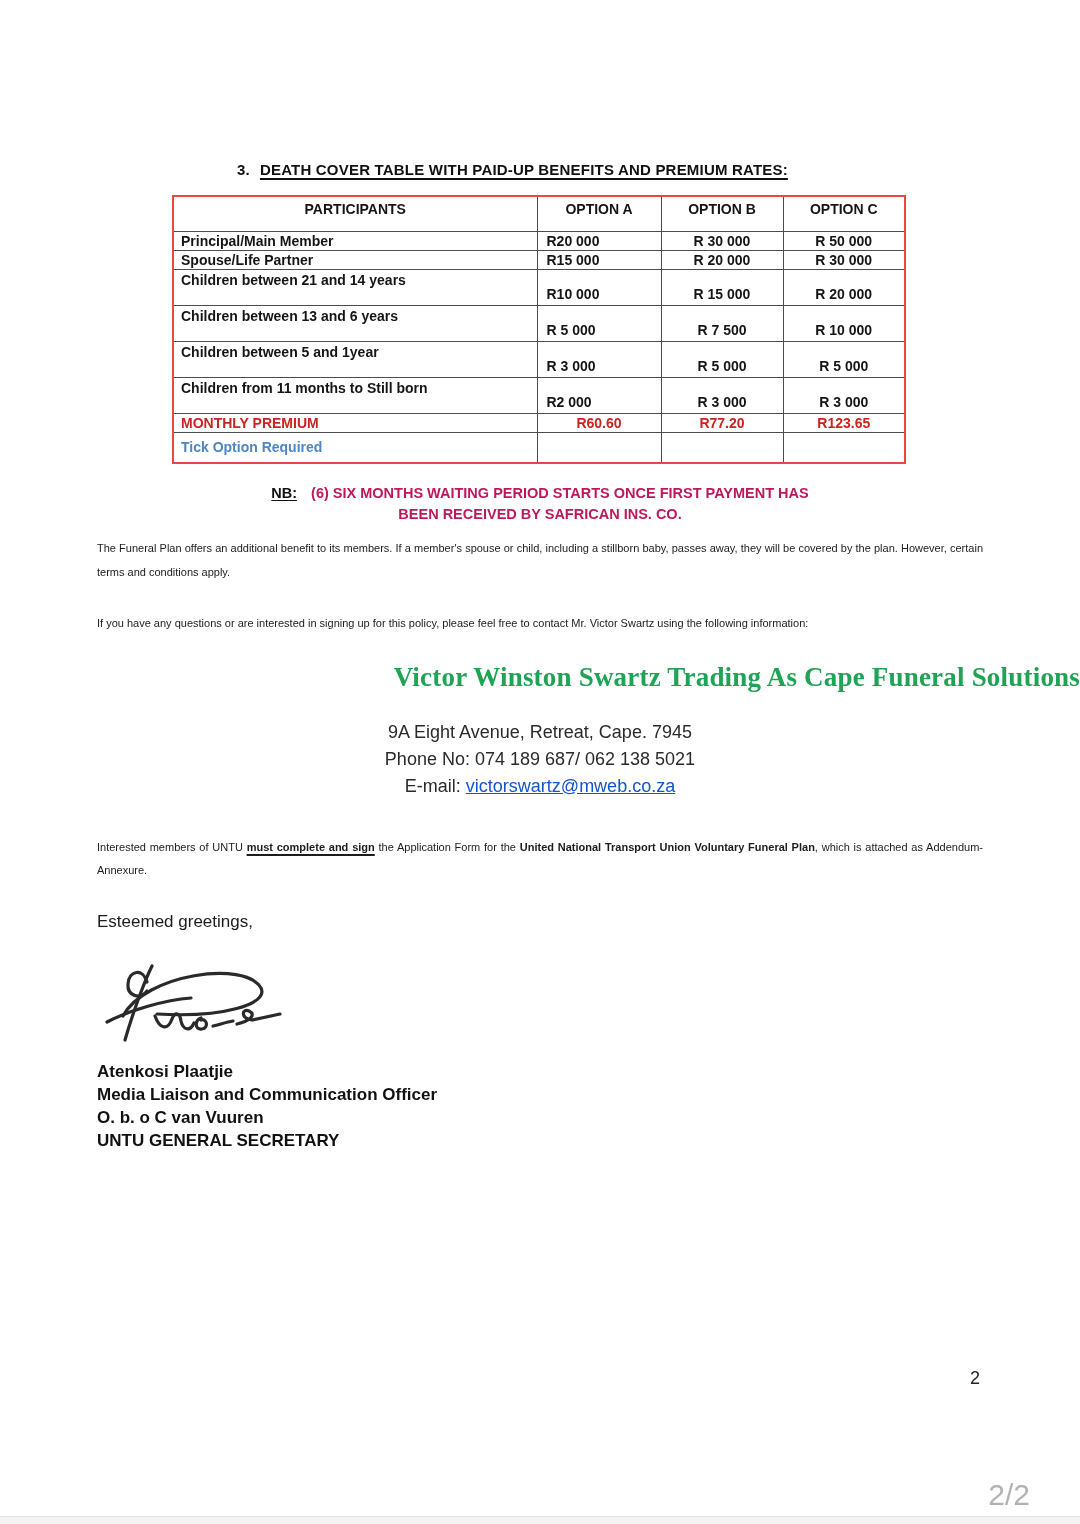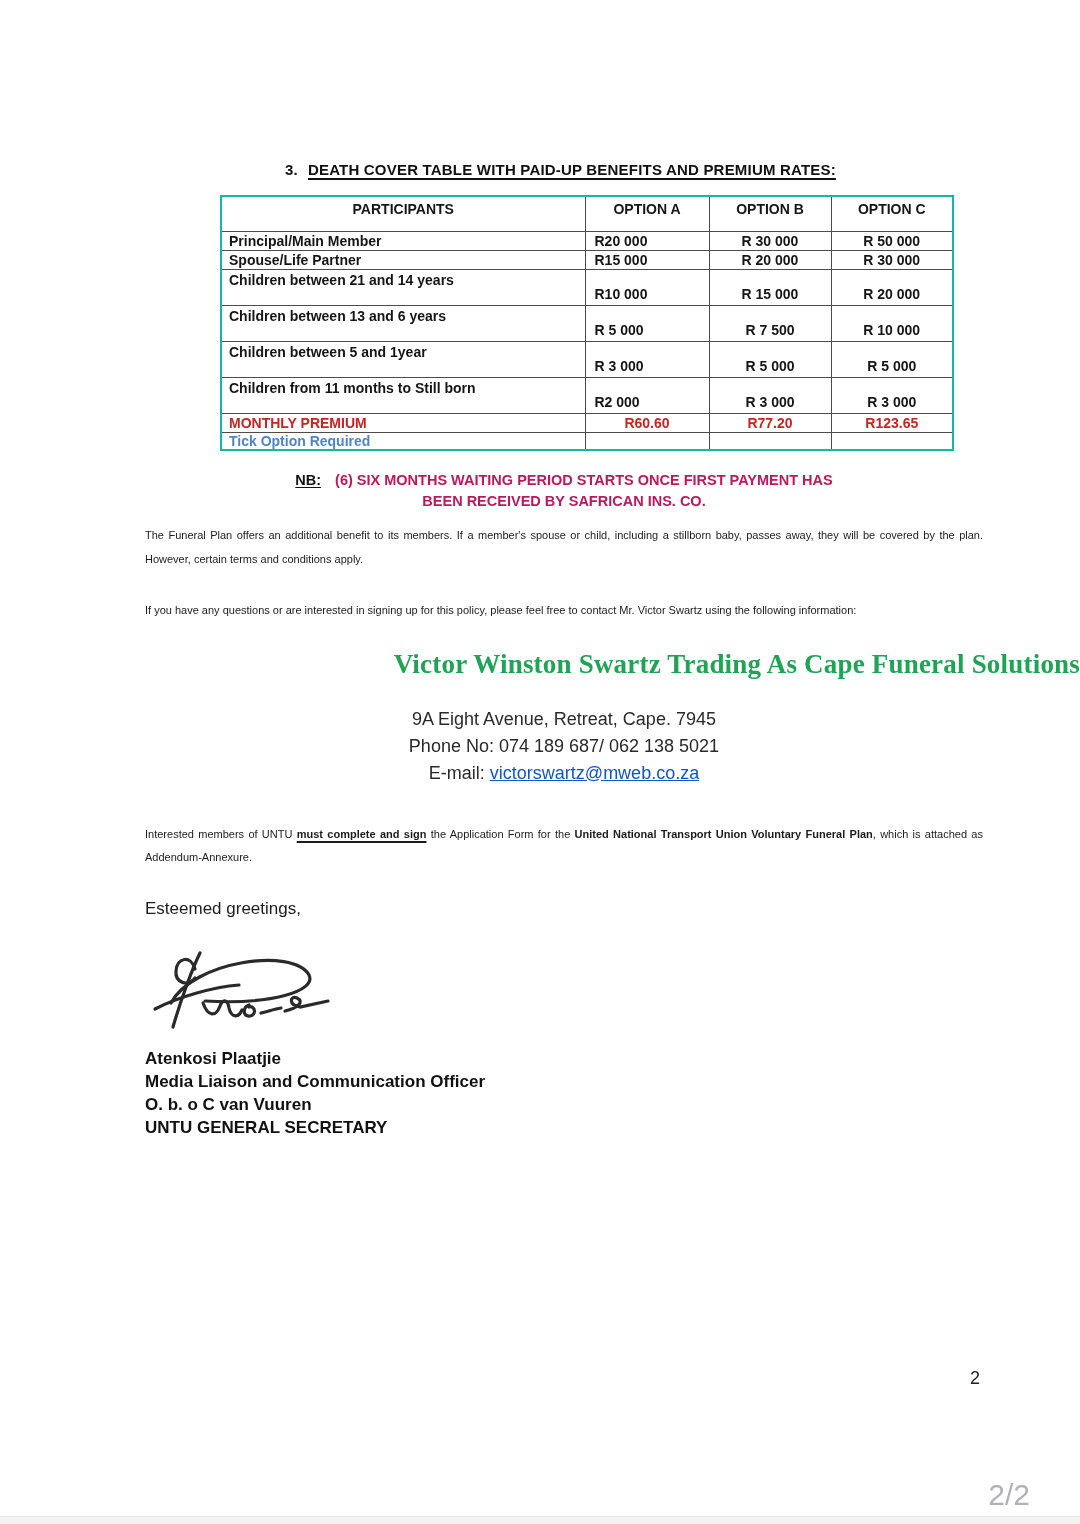--- a/index.html
+++ b/index.html
@@ -5,42 +5,41 @@
   * { margin: 0; padding: 0; box-sizing: border-box; }
   html, body { background: #ffffff; }
   .page {
     position: relative;
     width: 1080px;
     height: 1524px;
     background: #ffffff;
     font-family: "Liberation Sans", sans-serif;
     color: #1c1c1c;
     overflow: hidden;
-    padding-left: 48px;
   }
   
   .doc-title {
     padding-top: 161px;
     margin-left: 237px;
     font-size: 15px;
     font-weight: bold;
     letter-spacing: 0.2px;
     color: #111;
   }
   .doc-title .title-underlined { text-decoration: underline; text-decoration-thickness: 2px; text-underline-offset: 3px; }
   .doc-title .title-index { margin-right: 10px; }
   
   table.cover-table {
     margin: 17px 0 0 172px;
     width: 734px;
     border-collapse: collapse;
     font-size: 14px;
     font-weight: bold;
     color: #151515;
-    border: 2px solid #14b8a6;
+    border: 2px solid #ef4444;
   }
   table.cover-table th, table.cover-table td {
     border: 1px solid #4c4c4c;
   }
   table.cover-table th {
     height: 35px;
     vertical-align: top;
     padding-top: 4px;
     text-align: center;
     font-size: 14px;
@@ -48,21 +47,21 @@
   td.lbl { text-align: left; padding-left: 7px; }
   td.optA { text-align: left; padding-left: 9px; width: 124px; }
   td.optB { text-align: center; width: 122px; }
   td.optC { text-align: center; width: 122px; }
   tr.r-single td { height: 19px; vertical-align: middle; }
   tr.r-double td { height: 36px; }
   tr.r-double td.lbl { vertical-align: top; padding-top: 2px; }
   tr.r-double td.val { vertical-align: bottom; padding-bottom: 3px; }
   tr.r-premium td { height: 19px; vertical-align: middle; color: #cb2320; }
   tr.r-premium td.optA, tr.r-premium td.optB, tr.r-premium td.optC { text-align: center; padding-left: 0; }
-  tr.r-tick td { height: 18px; vertical-align: middle; color: #4d86c6; }
+  tr.r-tick td { height: 31px; vertical-align: middle; color: #4d86c6; }
   
   .nb-block {
     margin-top: 19px;
     text-align: center;
     font-size: 14.5px;
     font-weight: bold;
     line-height: 21px;
   }
   .nb-label { color: #111; text-decoration: underline; text-underline-offset: 2px; margin-right: 14px; }
   .nb-red { color: #be185d; }

